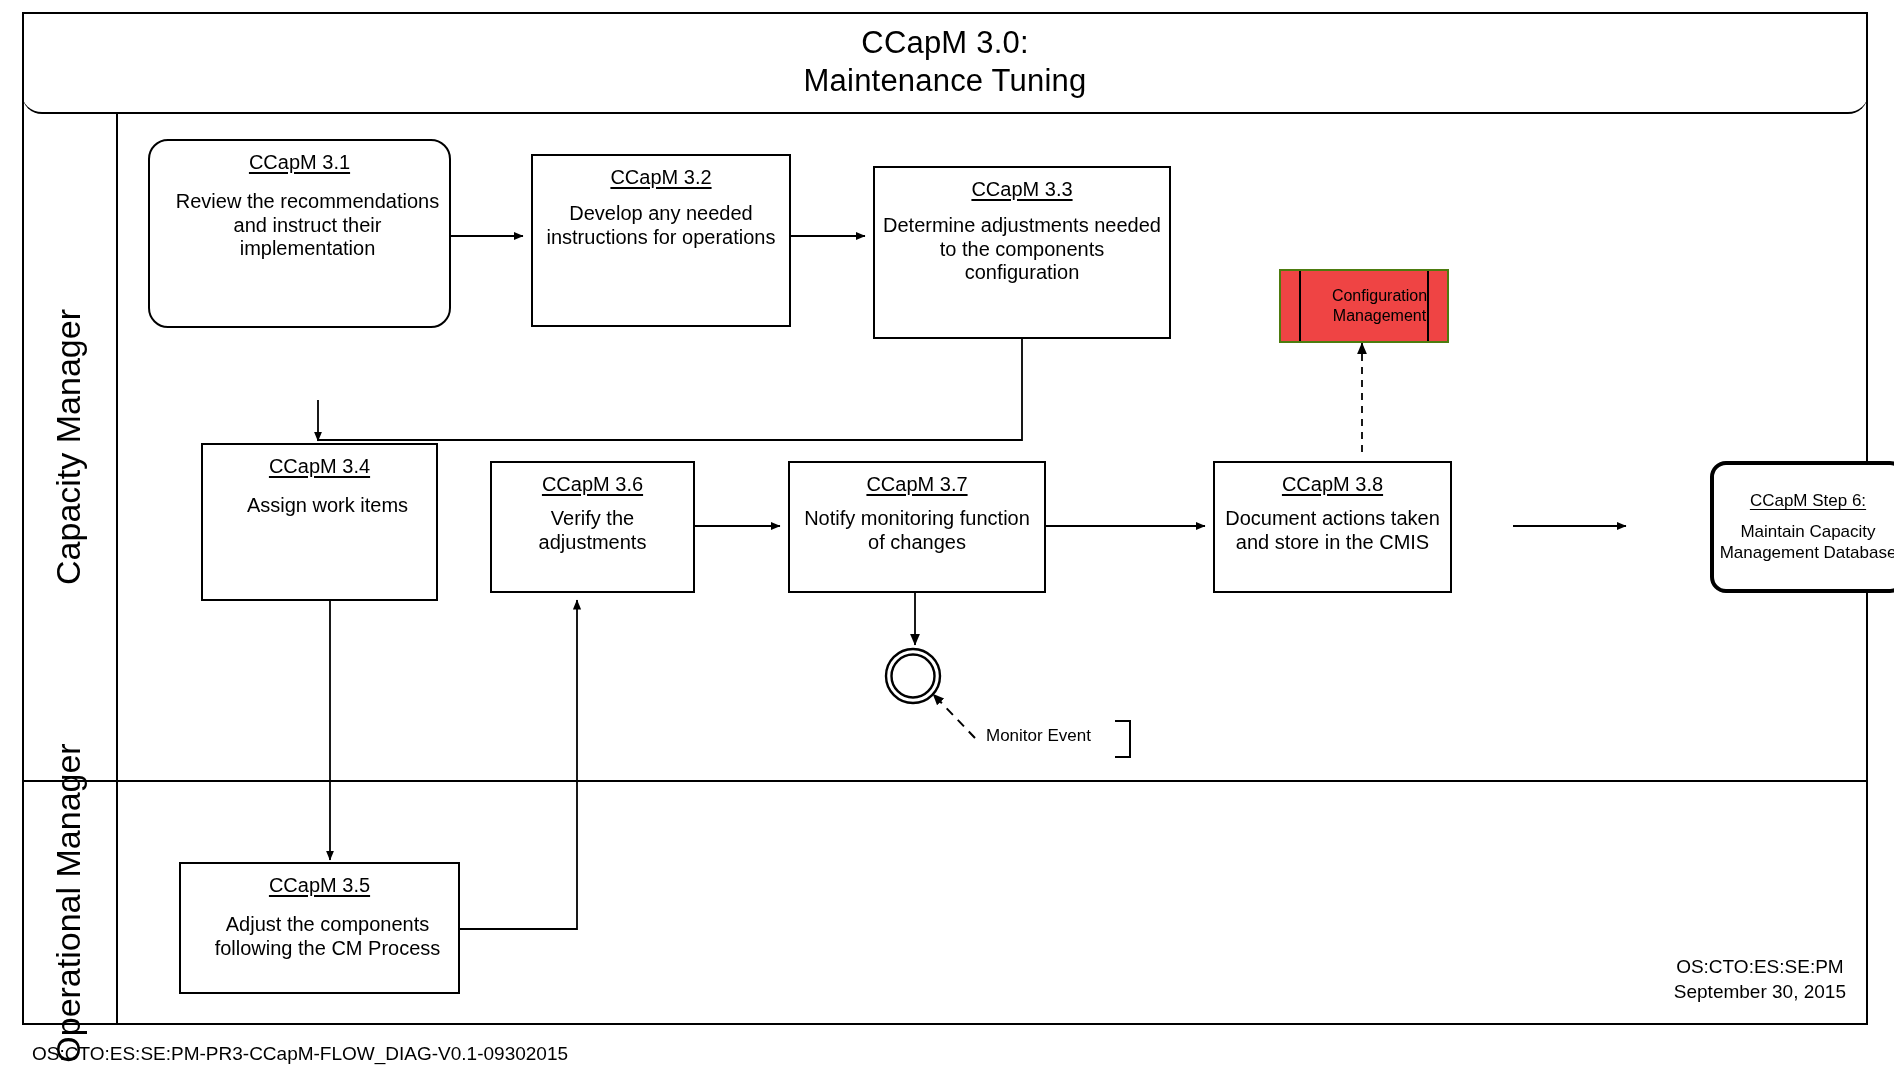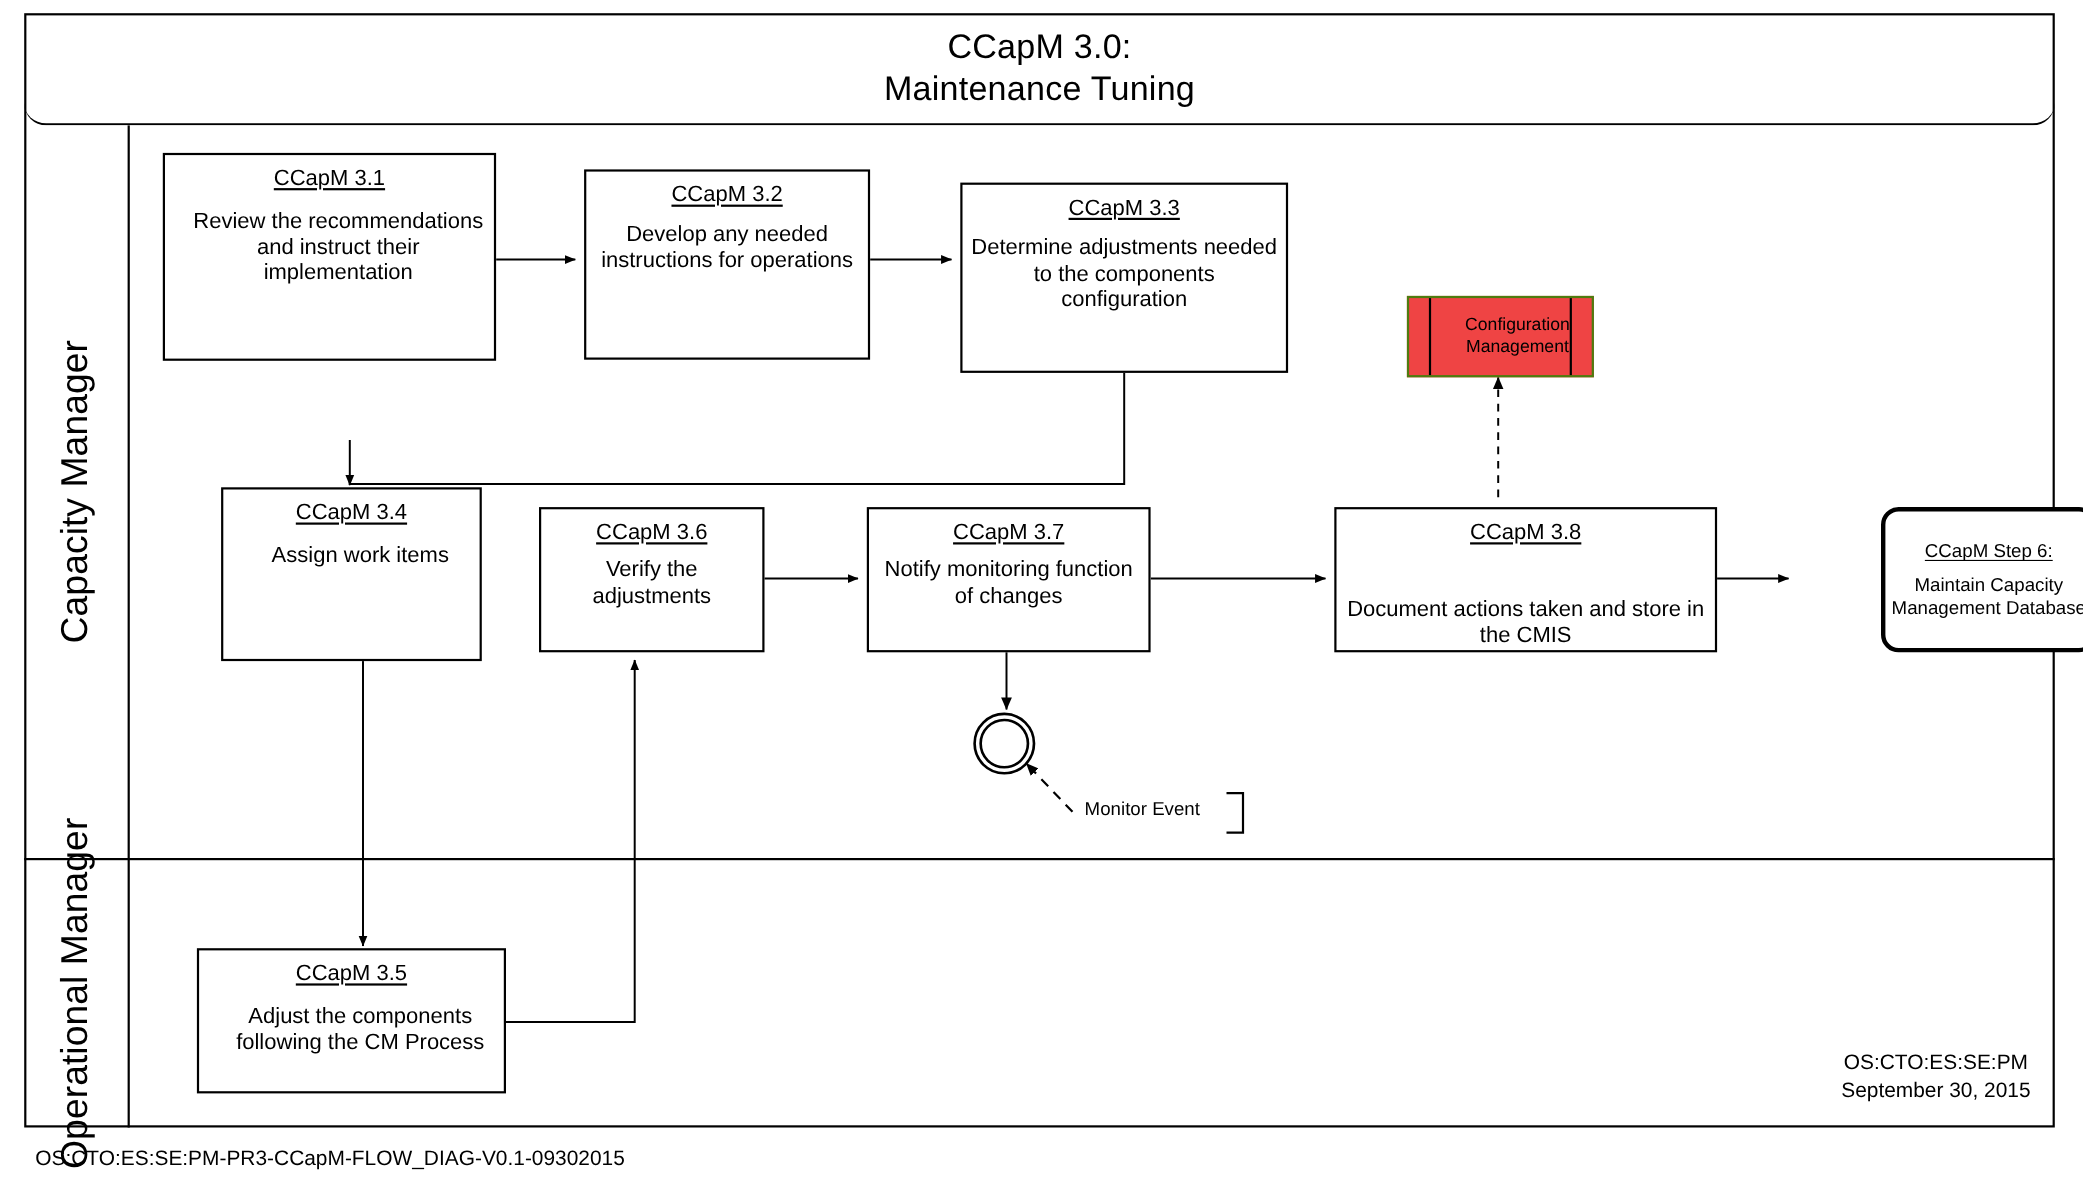--- a/index.html
+++ b/index.html
@@ -242,21 +242,21 @@
   <div class="lane-sep" style="top:780px;"></div>
 
   <div class="lane-label-col" style="top:114px; height:666px;">
     <div class="lane-title">Capacity Manager</div>
   </div>
 
   <div class="lane-label-col" style="top:780px; height:245px;">
     <div class="lane-title two-line">Operational Manager</div>
   </div>
 
-  <div class="pbox gap-wide" style="left:148px; top:139px; width:303px; height:189px;">
+  <div class="pbox gap-wide" style="left:148px; top:139px; width:303px; height:189px;border-radius:20px;">
     <div class="pid">CCapM 3.1</div>
     <div class="pbody">Review the recommendations and instruct their implementation</div>
   </div>
 
   <div class="pbox gap-mid" style="left:531px; top:154px; width:260px; height:173px;">
     <div class="pid">CCapM 3.2</div>
     <div class="pbody">Develop any needed instructions for operations</div>
   </div>
 
   <div class="pbox gap-mid" style="left:873px; top:166px; width:298px; height:173px;">
@@ -276,21 +276,21 @@
   <div class="pbox gap-sm" style="left:490px; top:461px; width:205px; height:132px;">
     <div class="pid">CCapM 3.6</div>
     <div class="pbody">Verify the adjustments</div>
   </div>
 
   <div class="pbox gap-sm" style="left:788px; top:461px; width:258px; height:132px;">
     <div class="pid">CCapM 3.7</div>
     <div class="pbody">Notify monitoring function of changes</div>
   </div>
 
-  <div class="pbox gap-sm" style="left:1213px; top:461px; width:348px; height:132px;gap:36px;">
+  <div class="pbox gap-sm" style="left:1213px; top:461px; width:239px; height:132px;">
     <div class="pid">CCapM 3.8</div>
     <div class="pbody">Document actions taken and store in the CMIS</div>
   </div>
 
   <div class="tbox" style="left:1710px; top:461px; width:196px; height:132px;">
     <div class="pid">CCapM Step 6:</div>
     <div class="pbody">Maintain Capacity Management Database</div>
   </div>
 
   <div class="annot" style="left:986px; top:726px;">

